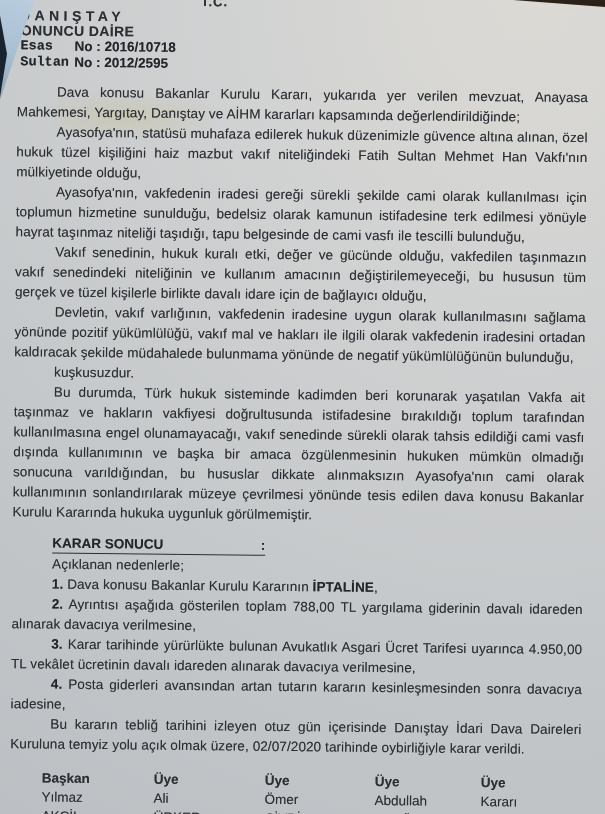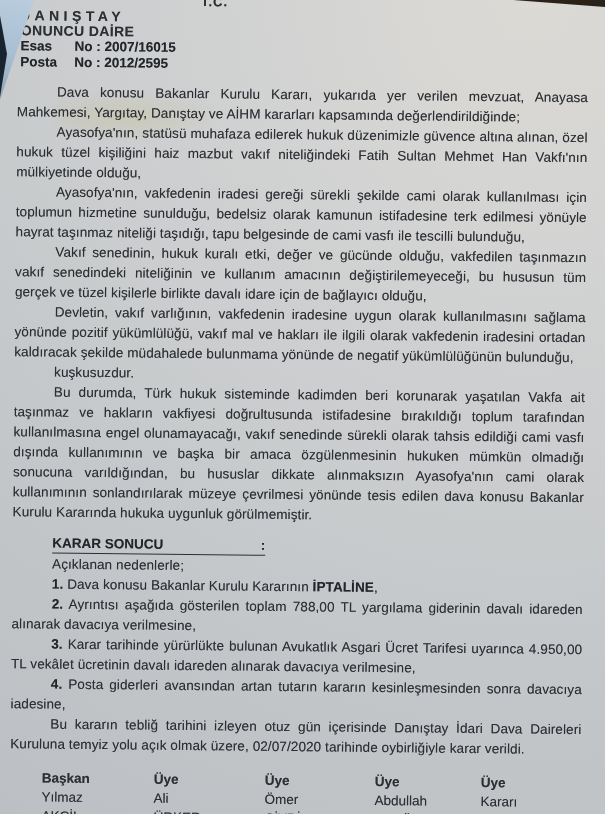--- a/index.html
+++ b/index.html
@@ -89,21 +89,21 @@
     letter-spacing: 0.4px;
     line-height: 15px;
   }
   .num-row {
     margin-left: 3px;
     font-size: 13.5px;
     font-weight: bold;
     line-height: 15.5px;
     display: flex;
   }
-  .num-row .lbl { width: 54px; }
+  .num-row .lbl { width: 54px; font-family: Liberation Mono, monospace; }
 
   
   .bodytext { margin-top: 13px; }
   .bodytext p, .resolution p {
     margin: 0;
     font-size: 13.5px;
     line-height: 20px;
     text-align: justify;
     text-indent: 40px;
     letter-spacing: 0.1px;
@@ -143,24 +143,24 @@
 <div class="paper">
   <div class="smudge"></div>
 
   <div class="tilt">
 
     <div class="tc">T.C.</div>
     <div class="court">DANIŞTAY</div>
     <div class="chamber">ONUNCU DAİRE</div>
     <div class="num-row">
       <b class="lbl">Esas</b>
-        <b>No : 2007/16015</b>
+        <b>No : 2016/10718</b>
     </div>
     <div class="num-row">
-      <b class="lbl">Posta</b>
+      <b class="lbl">Sultan</b>
         <b>No : 2012/2595</b>
     </div>
 
     <div class="bodytext">
       <p>Dava konusu Bakanlar Kurulu Kararı, yukarıda yer verilen mevzuat, Anayasa Mahkemesi, Yargıtay, Danıştay ve AİHM kararları kapsamında değerlendirildiğinde;</p>
       <p>Ayasofya'nın, statüsü muhafaza edilerek hukuk düzenimizle güvence altına alınan, özel hukuk tüzel kişiliğini haiz mazbut vakıf niteliğindeki Fatih Sultan Mehmet Han Vakfı'nın mülkiyetinde olduğu,</p>
       <p>Ayasofya'nın, vakfedenin iradesi gereği sürekli şekilde cami olarak kullanılması için toplumun hizmetine sunulduğu, bedelsiz olarak kamunun istifadesine terk edilmesi yönüyle hayrat taşınmaz niteliği taşıdığı, tapu belgesinde de cami vasfı ile tescilli bulunduğu,</p>
       <p>Vakıf senedinin, hukuk kuralı etki, değer ve gücünde olduğu, vakfedilen taşınmazın vakıf senedindeki niteliğinin ve kullanım amacının değiştirilemeyeceği, bu hususun tüm gerçek ve tüzel kişilerle birlikte davalı idare için de bağlayıcı olduğu,</p>
       <p>Devletin, vakıf varlığının, vakfedenin iradesine uygun olarak kullanılmasını sağlama yönünde pozitif yükümlülüğü, vakıf mal ve hakları ile ilgili olarak vakfedenin iradesini ortadan kaldıracak şekilde müdahalede bulunmama yönünde de negatif yükümlülüğünün bulunduğu,</p>
       <p>kuşkusuzdur.</p>

